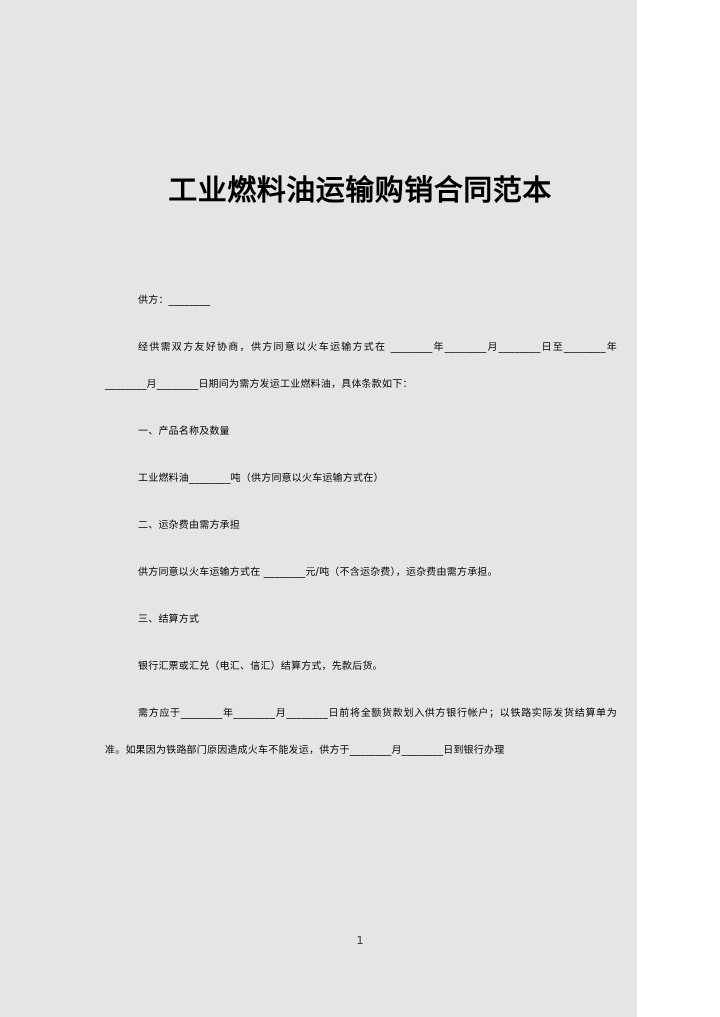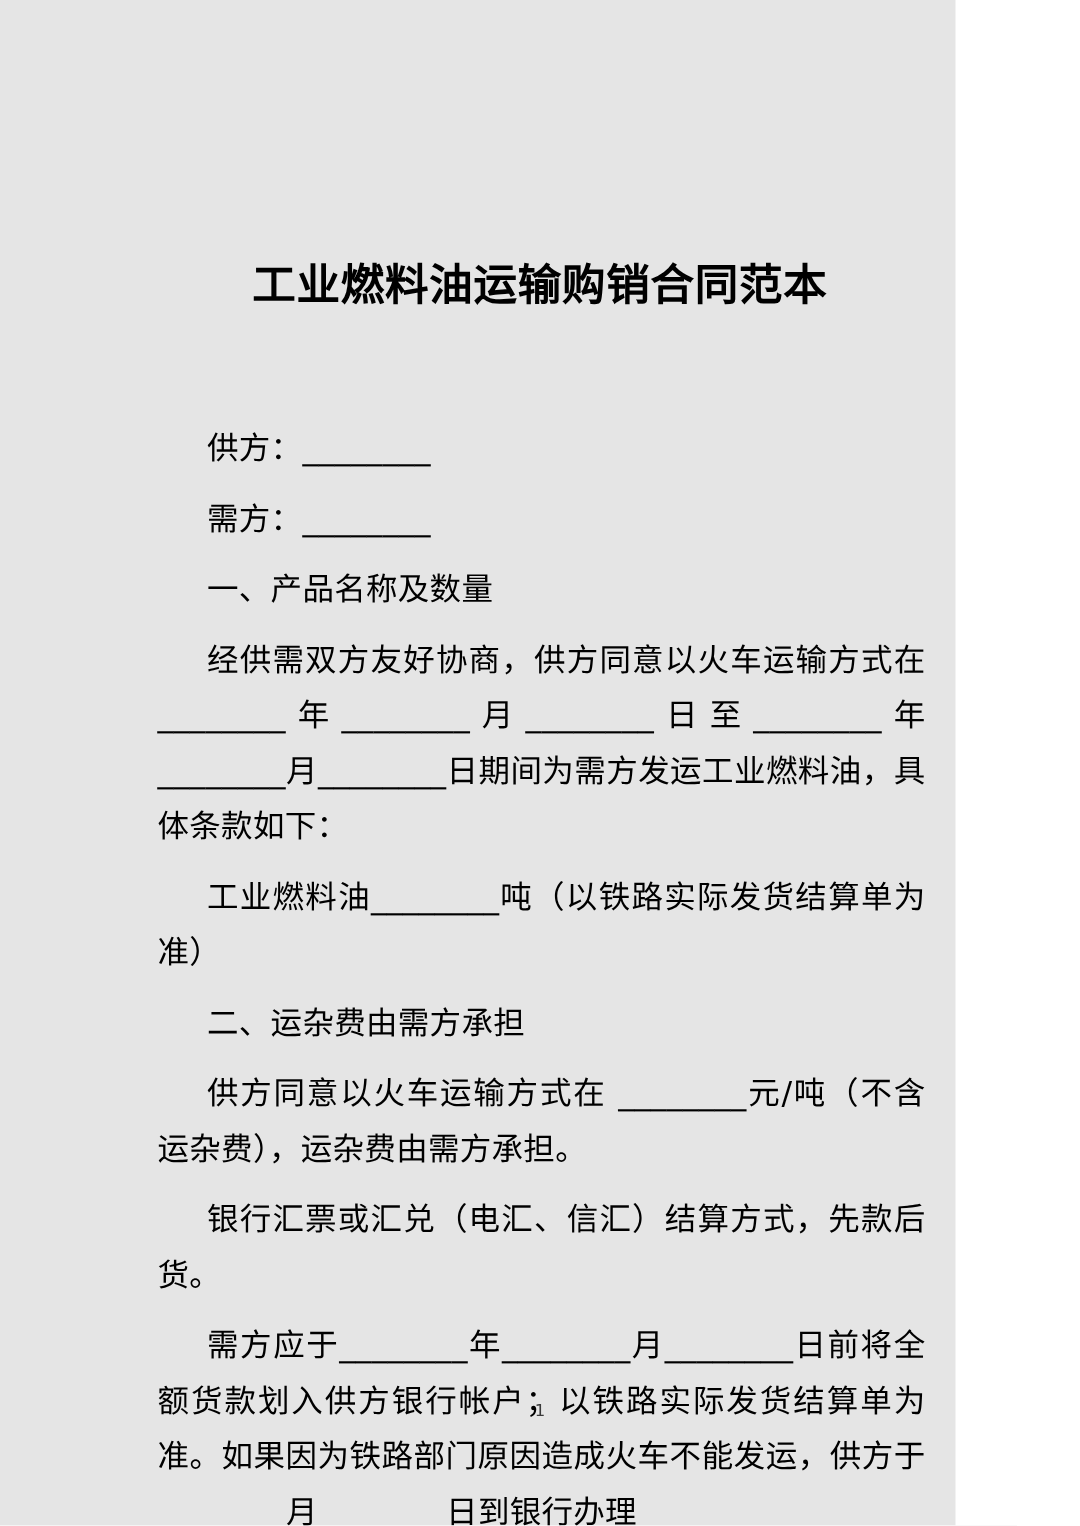--- a/index.html
+++ b/index.html
@@ -40,21 +40,21 @@
   }
 
   .body-block {
     position: absolute;
     left: 105px;
     top: 281px;
     width: 512px;
   }
 
   .para {
-    font-size: 21px;
+    font-size: 10px;
     line-height: 37px;
     text-align: justify;
     text-justify: inter-ideograph;
     margin: 0 0 10px 0;
     letter-spacing: 0.2px;
   }
 
   .para.indent {
     text-indent: 33px;
   }
@@ -74,32 +74,32 @@
 <body>
 
 <div class="page">
 
   <h1 class="doc-title">工业燃料油运输购销合同范本</h1>
 
   <div class="body-block">
 
     <p class="para indent">供方：________</p>
 
-    <p class="para indent">需方：________</p>
+
+    <p class="para indent">经供需双方友好协商，供方同意以火车运输方式在 ________年________月________日至________年________月________日期间为需方发运工业燃料油，具体条款如下：</p>
 
     <p class="para indent">一、产品名称及数量</p>
 
-    <p class="para indent">经供需双方友好协商，供方同意以火车运输方式在 ________年________月________日至________年________月________日期间为需方发运工业燃料油，具体条款如下：</p>
-
-    <p class="para indent">工业燃料油________吨（以铁路实际发货结算单为准）</p>
+    <p class="para indent">工业燃料油________吨（供方同意以火车运输方式在）</p>
 
     <p class="para indent">二、运杂费由需方承担</p>
 
     <p class="para indent">供方同意以火车运输方式在 ________元/吨（不含运杂费），运杂费由需方承担。</p>
 
+    <p class="para indent">三、结算方式</p>
 
     <p class="para indent">银行汇票或汇兑（电汇、信汇）结算方式，先款后货。</p>
 
     <p class="para indent">需方应于________年________月________日前将全额货款划入供方银行帐户；以铁路实际发货结算单为准。如果因为铁路部门原因造成火车不能发运，供方于________月________日到银行办理</p>
 
   </div>
 
   <div class="page-number">1</div>
 
 </div>

